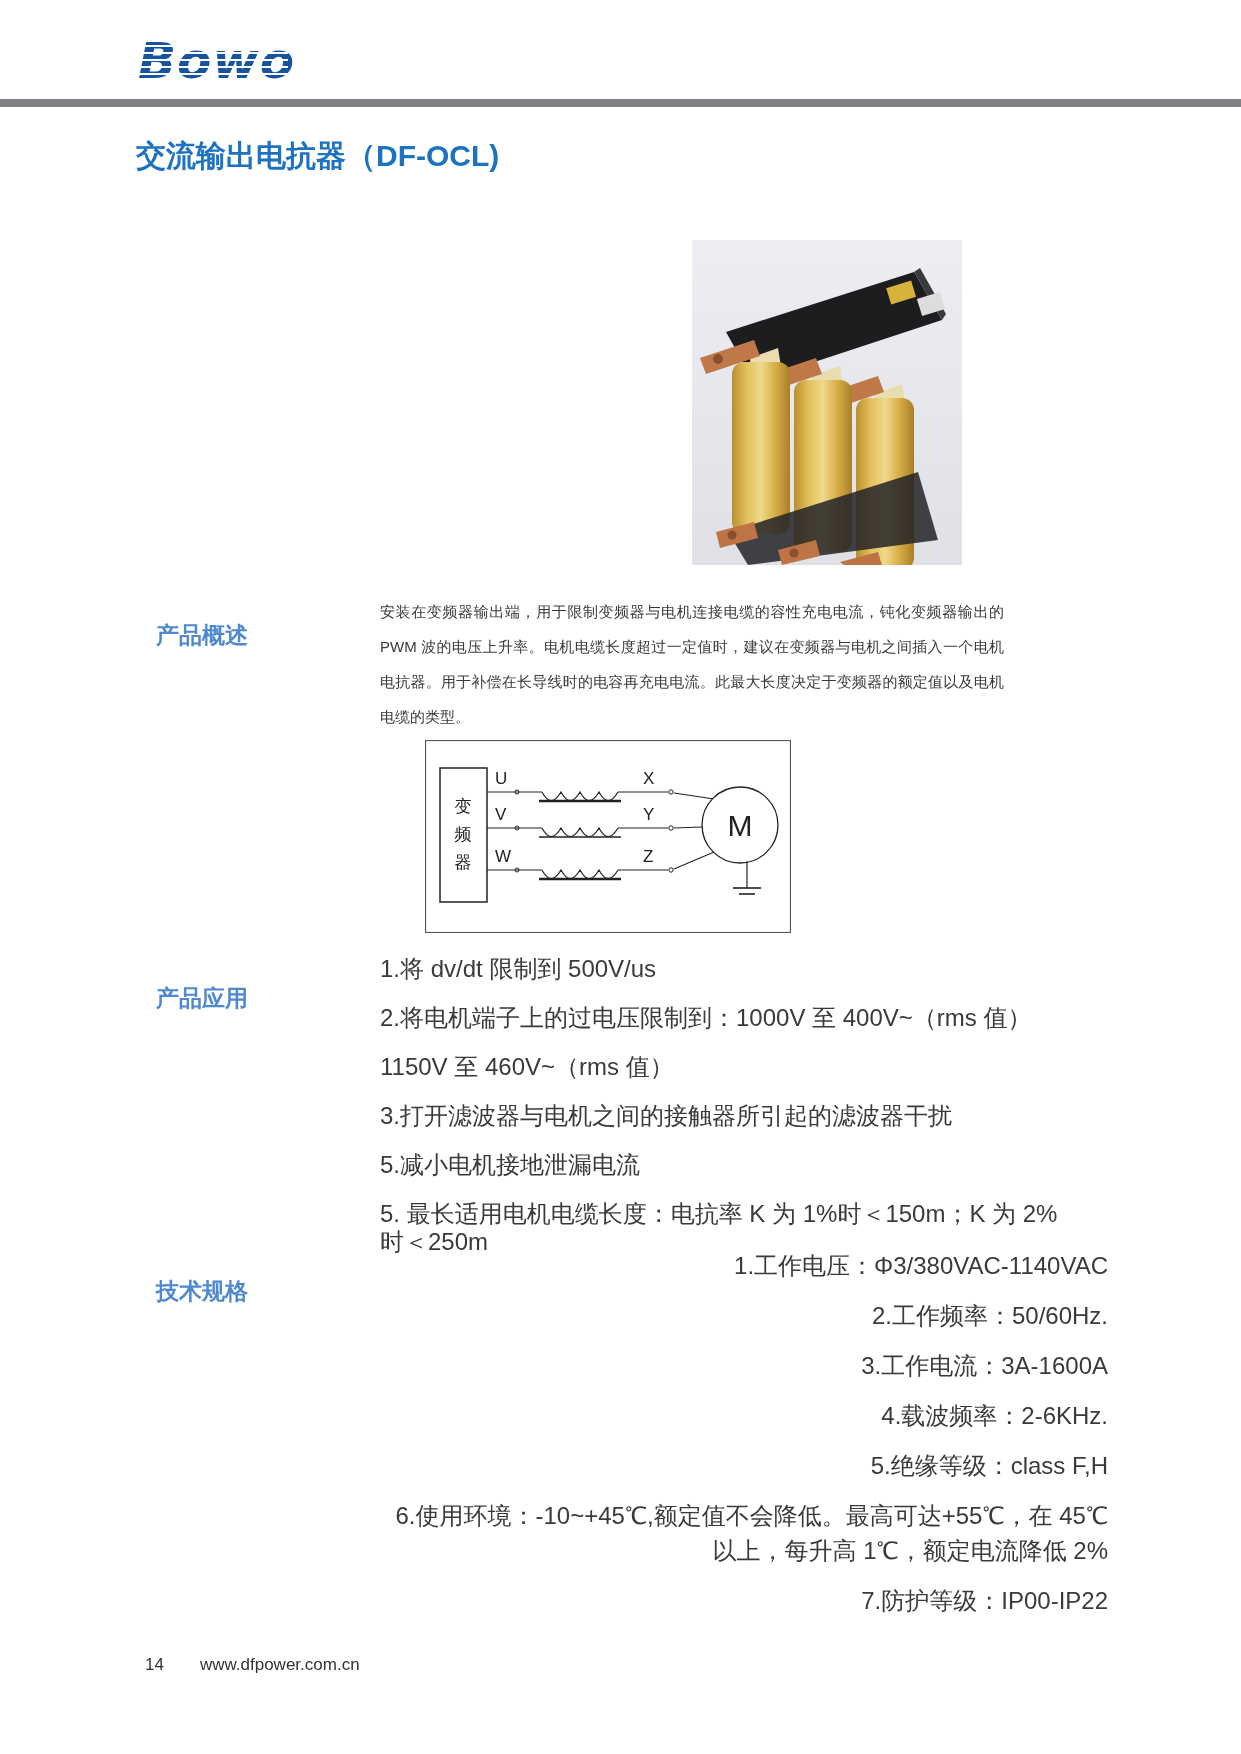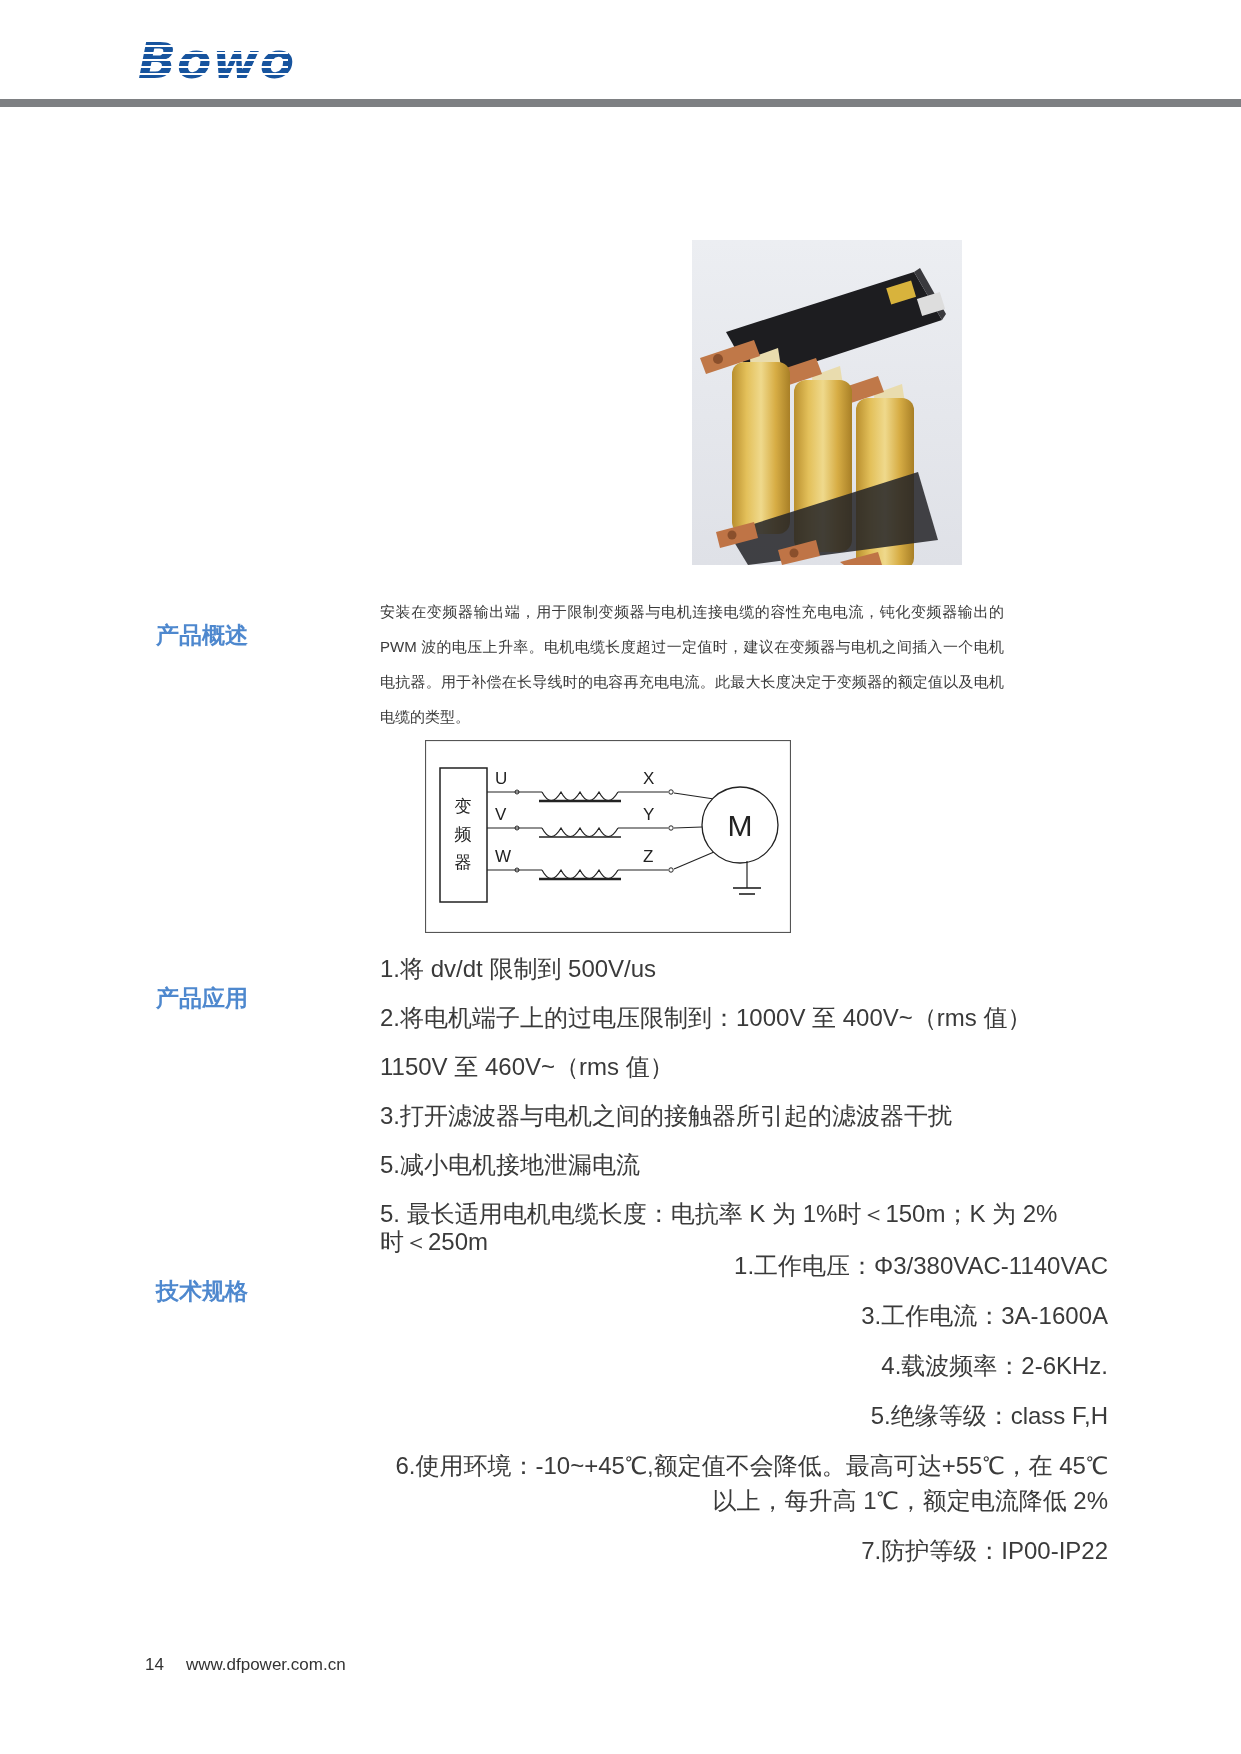--- a/index.html
+++ b/index.html
@@ -66,33 +66,34 @@
     position:absolute; left:380px; margin:0; padding:0; list-style:none;
     font-size:24px; color:#3a3a3a;
   }
   .app-list  { top:955px;  width:700px; }
   .spec-list { top:1248px; width:728px; }
   .app-list li  { line-height:28px; margin-bottom:21px; }
   .spec-list li { line-height:35px; margin-bottom:15px;text-align:right; }
 
   
   .footer { position:absolute; left:145px; top:1655px; font-size:17px; color:#333; }
-  .footer .pagenum { margin-right:22px; }
+  .footer .pagenum { margin-right:36px; }
 </style>
 </head>
 <body>
 
 <div class="page">
 
   <div class="logo-wrap">
     <span class="logo-text">Bowo</span>
     <span class="logo-stripes"></span>
   </div>
   <div class="divider-bar"></div>
 
+  <h1 class="doc-title">交流输出电抗器（DF-OCL)</h1>
 
   <div class="product-photo">
     <svg width="270" height="325" viewBox="0 0 270 325">
       <defs>
         <linearGradient id="coilGrad" x1="0" y1="0" x2="1" y2="0">
           <stop offset="0" stop-color="#b98f2e"></stop>
           <stop offset="0.25" stop-color="#e3c05a"></stop>
           <stop offset="0.5" stop-color="#efd98c"></stop>
           <stop offset="0.75" stop-color="#d7ad45"></stop>
           <stop offset="1" stop-color="#a87f26"></stop>
@@ -191,20 +192,21 @@
     <li>2.将电机端子上的过电压限制到：1000V 至 400V~（rms 值）</li>
     <li>1150V 至 460V~（rms 值）</li>
     <li>3.打开滤波器与电机之间的接触器所引起的滤波器干扰</li>
     <li>5.减小电机接地泄漏电流</li>
     <li>5. 最长适用电机电缆长度：电抗率 K 为 1%时＜150m；K 为 2%时＜250m</li>
   </ul>
 
   <h2 class="section-heading h-specs">技术规格</h2>
   <ul class="plain-list spec-list">
     <li>1.工作电压：Φ3/380VAC-1140VAC</li>
+    <li>2.工作频率：50/60Hz.</li>
     <li>3.工作电流：3A-1600A</li>
     <li>4.载波频率：2-6KHz.</li>
     <li>5.绝缘等级：class F,H</li>
     <li>6.使用环境：-10~+45℃,额定值不会降低。最高可达+55℃，在 45℃以上，每升高 1℃，额定电流降低 2%</li>
     <li>7.防护等级：IP00-IP22</li>
   </ul>
 
   <div class="footer">
     <span class="pagenum">14</span><span>www.dfpower.com.cn</span>
   </div>

